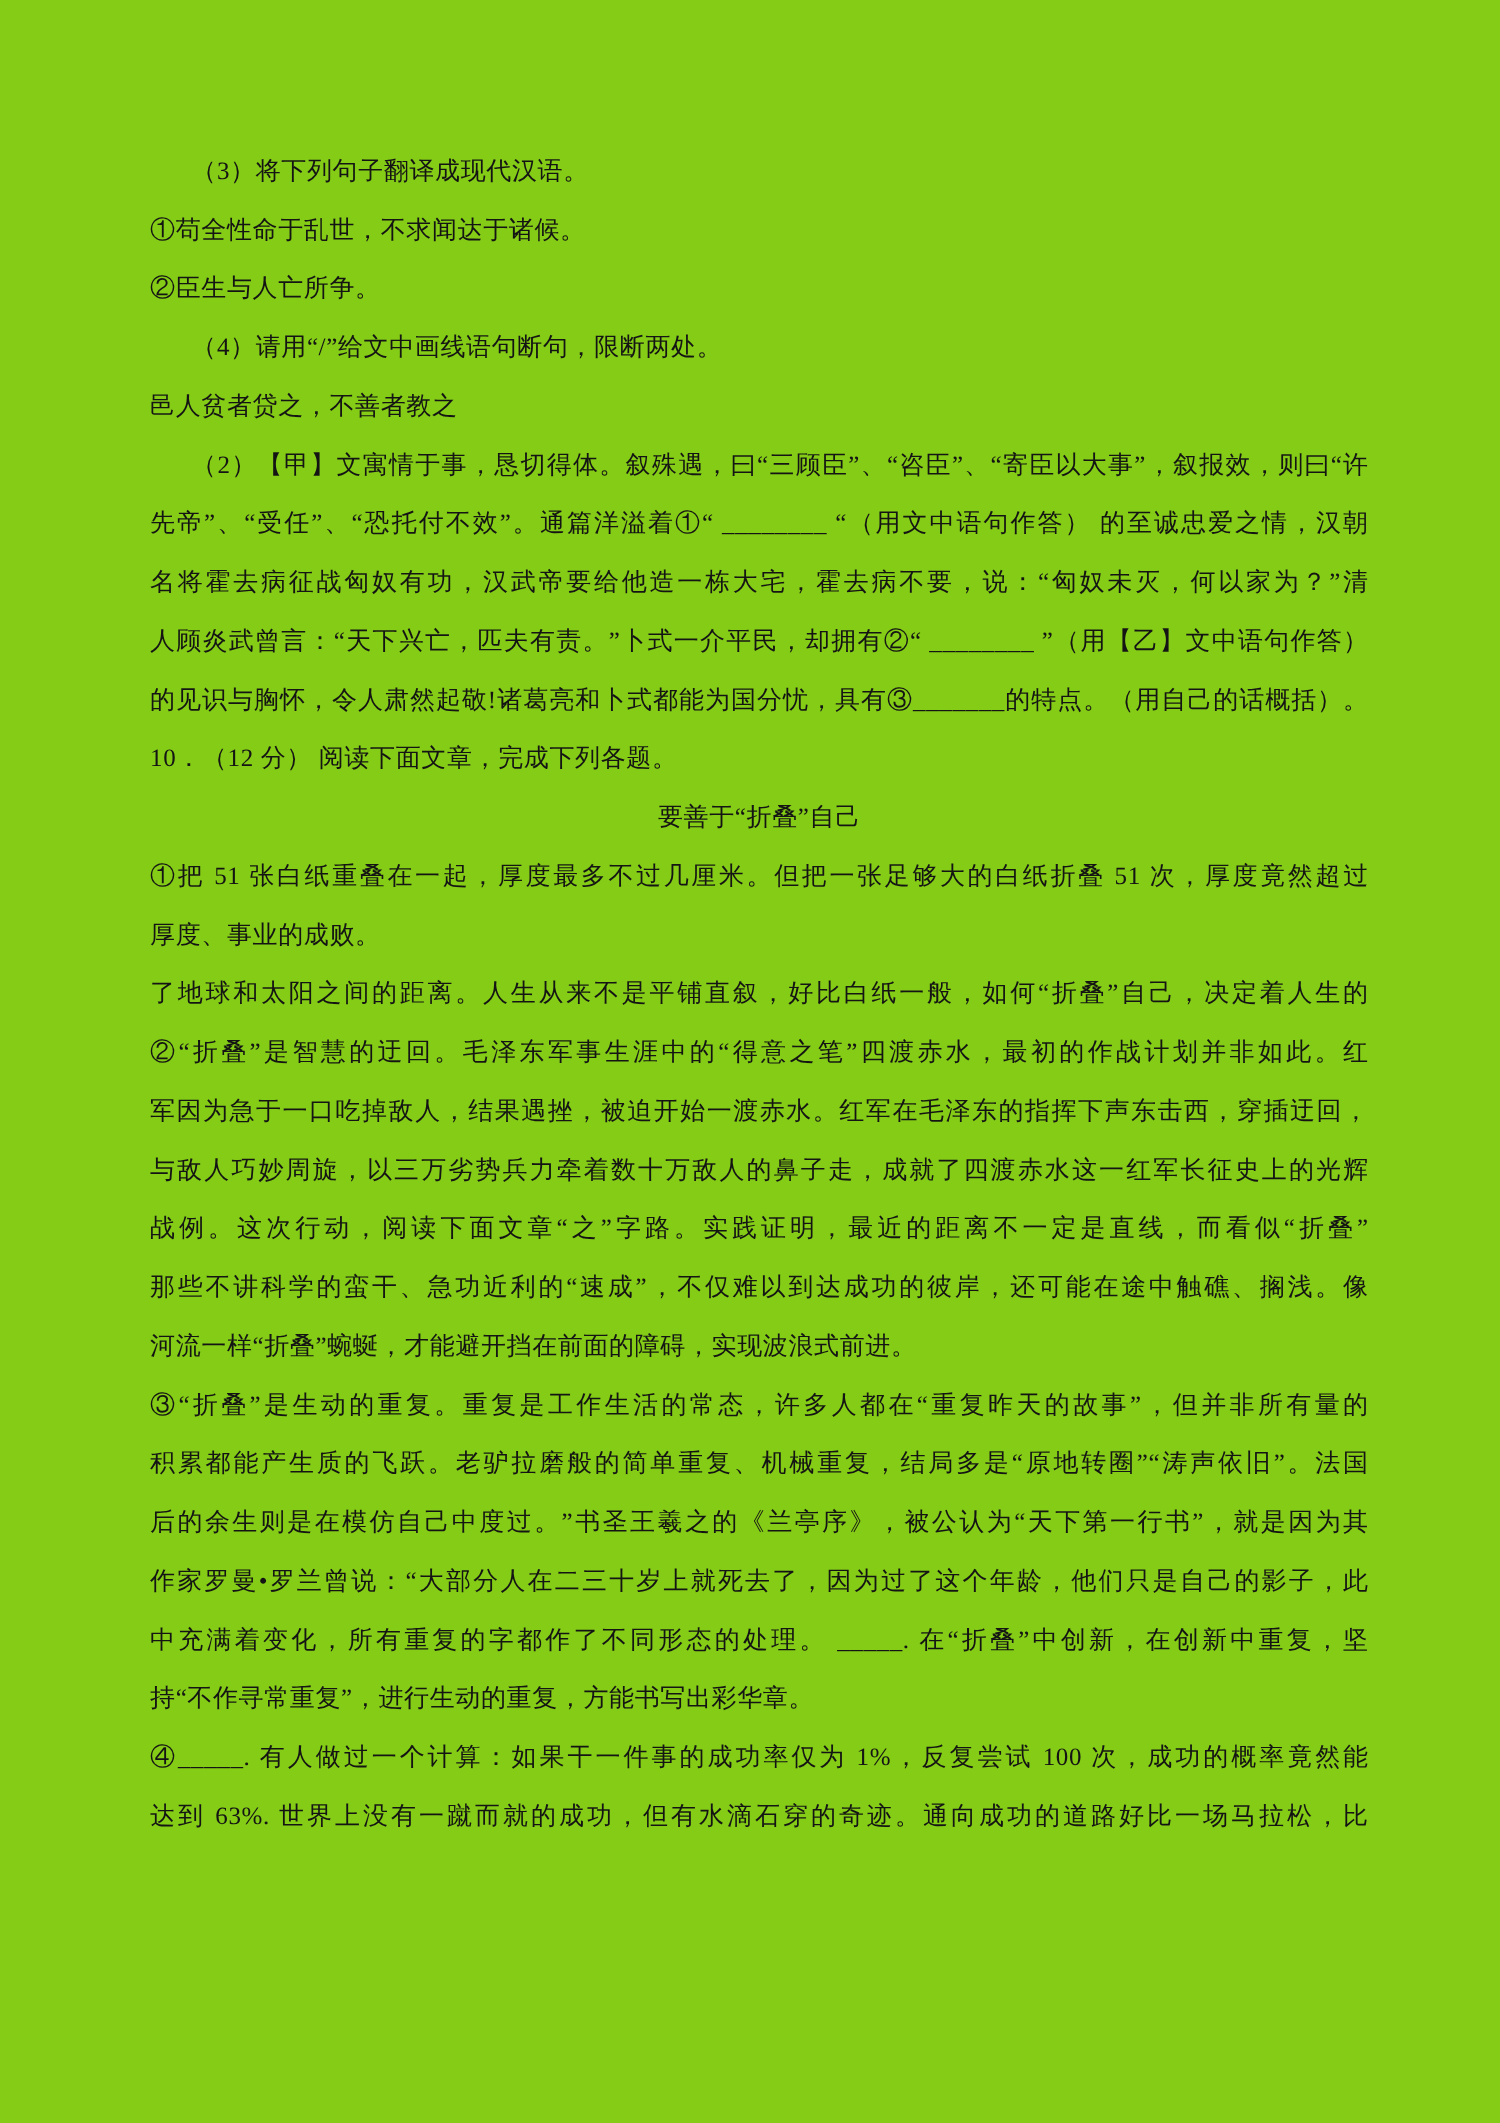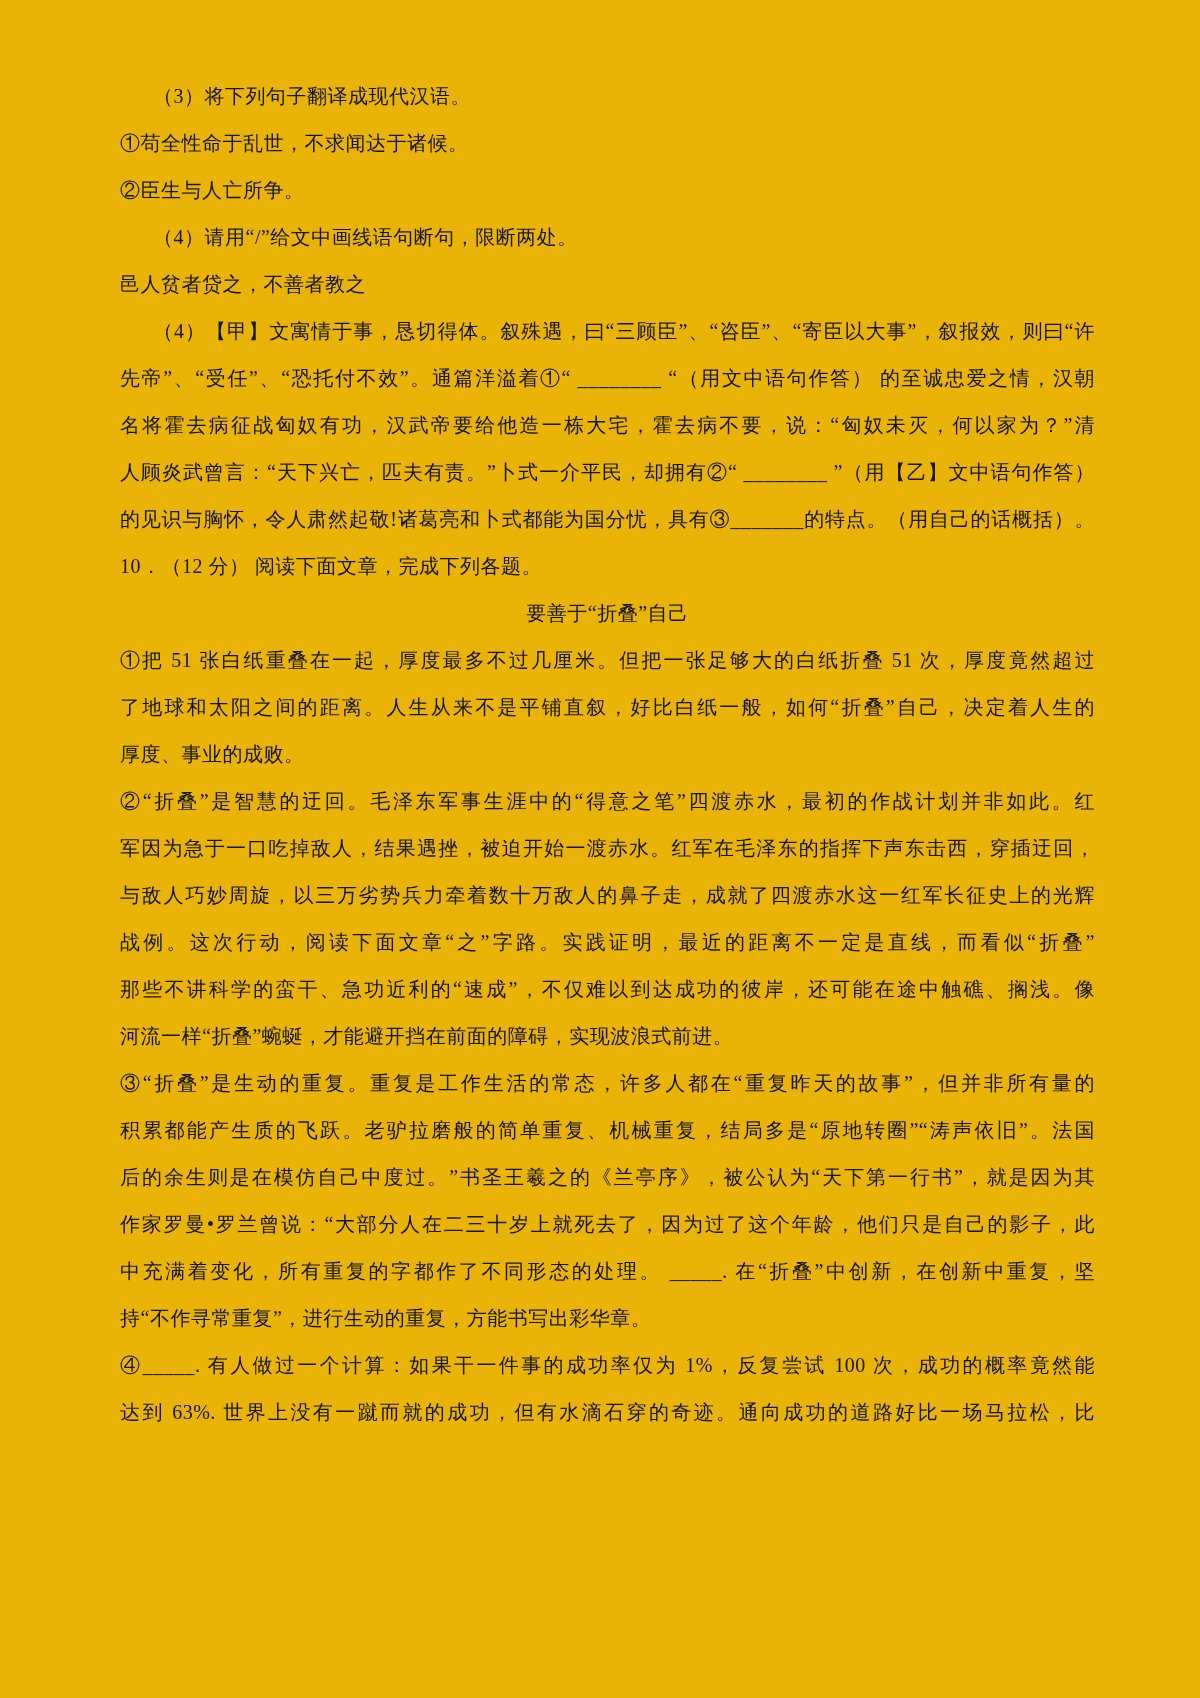--- a/index.html
+++ b/index.html
@@ -4,23 +4,23 @@
 <style>
   html, body {
     margin: 0;
     padding: 0;
     background: #ffffff;
   }
   .page {
     position: relative;
     width: 1200px;
     height: 1698px;
-    background: #eab308;
+    background: #84cc16;
     box-sizing: border-box;
-    padding: 73px 105px 0 120px;
+    padding: 114px 105px 0 120px;
     overflow: hidden;
     font-family: "Liberation Serif", "DejaVu Serif", serif;
     color: #141414;
   }
   .line {
     font-size: 20px;
     line-height: 47px;
     height: 47px;
     letter-spacing: 0.5px;
     white-space: pre-wrap;
@@ -43,32 +43,32 @@
 
 <div class="page">
 
   <div class="line indent">（3）将下列句子翻译成现代汉语。</div>
   <div class="line">①苟全性命于乱世，不求闻达于诸候。</div>
   <div class="line">②臣生与人亡所争。</div>
 
   <div class="line indent">（4）请用“/”给文中画线语句断句，限断两处。</div>
   <div class="line">邑人贫者贷之，不善者教之</div>
 
-  <div class="line indent just">（4）【甲】文寓情于事，恳切得体。叙殊遇，曰“三顾臣”、“咨臣”、“寄臣以大事”，叙报效，则曰“许</div>
+  <div class="line indent just">（2）【甲】文寓情于事，恳切得体。叙殊遇，曰“三顾臣”、“咨臣”、“寄臣以大事”，叙报效，则曰“许</div>
   <div class="line just">先帝”、“受任”、“恐托付不效”。通篇洋溢着①“ ________ “（用文中语句作答） 的至诚忠爱之情，汉朝</div>
   <div class="line just">名将霍去病征战匈奴有功，汉武帝要给他造一栋大宅，霍去病不要，说：“匈奴未灭，何以家为？”清</div>
   <div class="line just">人顾炎武曾言：“天下兴亡，匹夫有责。”卜式一介平民，却拥有②“ ________ ”（用【乙】文中语句作答）</div>
   <div class="line just">的见识与胸怀，令人肃然起敬!诸葛亮和卜式都能为国分忧，具有③_______的特点。（用自己的话概括）。</div>
 
   <div class="line">10．（12 分） 阅读下面文章，完成下列各题。</div>
   <div class="line center">要善于“折叠”自己</div>
 
   <div class="line just">①把 51 张白纸重叠在一起，厚度最多不过几厘米。但把一张足够大的白纸折叠 51 次，厚度竟然超过</div>
+  <div class="line">厚度、事业的成败。</div>
   <div class="line just">了地球和太阳之间的距离。人生从来不是平铺直叙，好比白纸一般，如何“折叠”自己，决定着人生的</div>
-  <div class="line">厚度、事业的成败。</div>
 
   <div class="line just">②“折叠”是智慧的迂回。毛泽东军事生涯中的“得意之笔”四渡赤水，最初的作战计划并非如此。红</div>
   <div class="line just">军因为急于一口吃掉敌人，结果遇挫，被迫开始一渡赤水。红军在毛泽东的指挥下声东击西，穿插迂回，</div>
   <div class="line just">与敌人巧妙周旋，以三万劣势兵力牵着数十万敌人的鼻子走，成就了四渡赤水这一红军长征史上的光辉</div>
   <div class="line just">战例。这次行动，阅读下面文章“之”字路。实践证明，最近的距离不一定是直线，而看似“折叠”</div>
   <div class="line just">那些不讲科学的蛮干、急功近利的“速成”，不仅难以到达成功的彼岸，还可能在途中触礁、搁浅。像</div>
   <div class="line">河流一样“折叠”蜿蜒，才能避开挡在前面的障碍，实现波浪式前进。</div>
 
   <div class="line just">③“折叠”是生动的重复。重复是工作生活的常态，许多人都在“重复昨天的故事”，但并非所有量的</div>
   <div class="line just">积累都能产生质的飞跃。老驴拉磨般的简单重复、机械重复，结局多是“原地转圈”“涛声依旧”。法国</div>

